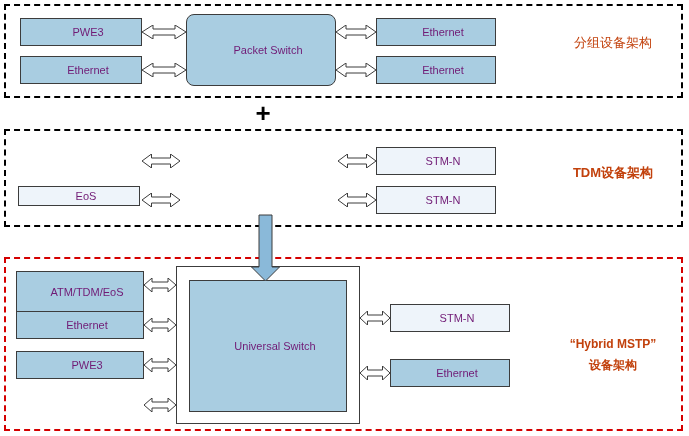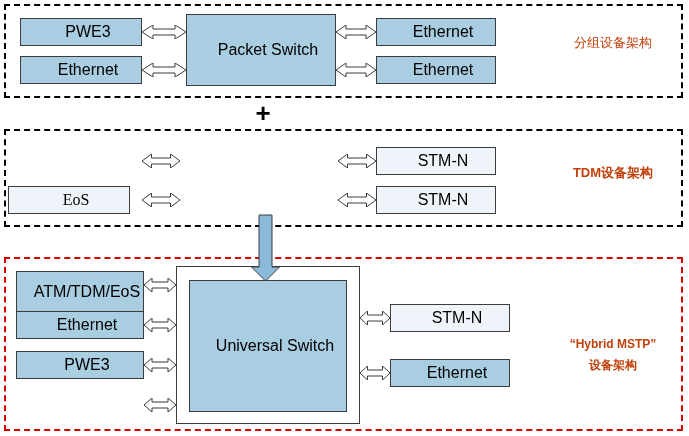--- a/index.html
+++ b/index.html
@@ -9,35 +9,35 @@
   }
   .section{position:absolute;box-sizing:border-box;border:2px dashed #000;background:#ffffff;}
   .section.red{border-color:#d40000;}
   #sec1{left:4px;top:4px;width:679px;height:94px;}
   #sec2{left:4px;top:129px;width:679px;height:98px;}
   #sec3{left:4px;top:257px;width:679px;height:174px;}
 
   .box{
     position:absolute;box-sizing:border-box;border:1px solid #3c3c3c;
     display:flex;align-items:center;justify-content:center;
-    font-size:16px;color:#000000;background:#a9cde1;text-align:center;padding-left:14px;
+    font-size:11px;color:#701a75;background:#a9cde1;text-align:center;padding-left:14px;
   }
   .box.light{background:#eef4fa;}
   .box.plain{background:#ffffff;}
 
   
   #b-pwe3{left:20px;top:18px;width:122px;height:28px;}
   #b-eth-l{left:20px;top:56px;width:122px;height:28px;}
-  #b-psw{left:186px;top:14px;width:150px;height:72px;}
+  #b-psw{left:186px;top:14px;width:150px;height:72px;border-radius:8px;}
   #b-eth-r1{left:376px;top:18px;width:120px;height:28px;}
   #b-eth-r2{left:376px;top:56px;width:120px;height:28px;}
 
   
   #b-atm{left:20px;top:147px;width:122px;height:28px;}
-  #b-eos{left:8px;top:186px;width:122px;height:28px;font-family:Liberation Serif, serif;}
+  #b-eos{left:18px;top:186px;width:122px;height:20px;}
   #b-tdmcc{left:180px;top:143px;width:158px;height:72px;}
   #b-stm1{left:376px;top:147px;width:120px;height:28px;}
   #b-stm2{left:376px;top:186px;width:120px;height:28px;}
 
   
   #b-outer{left:176px;top:266px;width:184px;height:158px;}
   #b-usw{left:189px;top:280px;width:158px;height:132px;}
   #b-atmeos{left:16px;top:271px;width:128px;height:42px;}
   #b-eth3{left:16px;top:311px;width:128px;height:28px;}
   #b-pwe33{left:16px;top:351px;width:128px;height:28px;}

